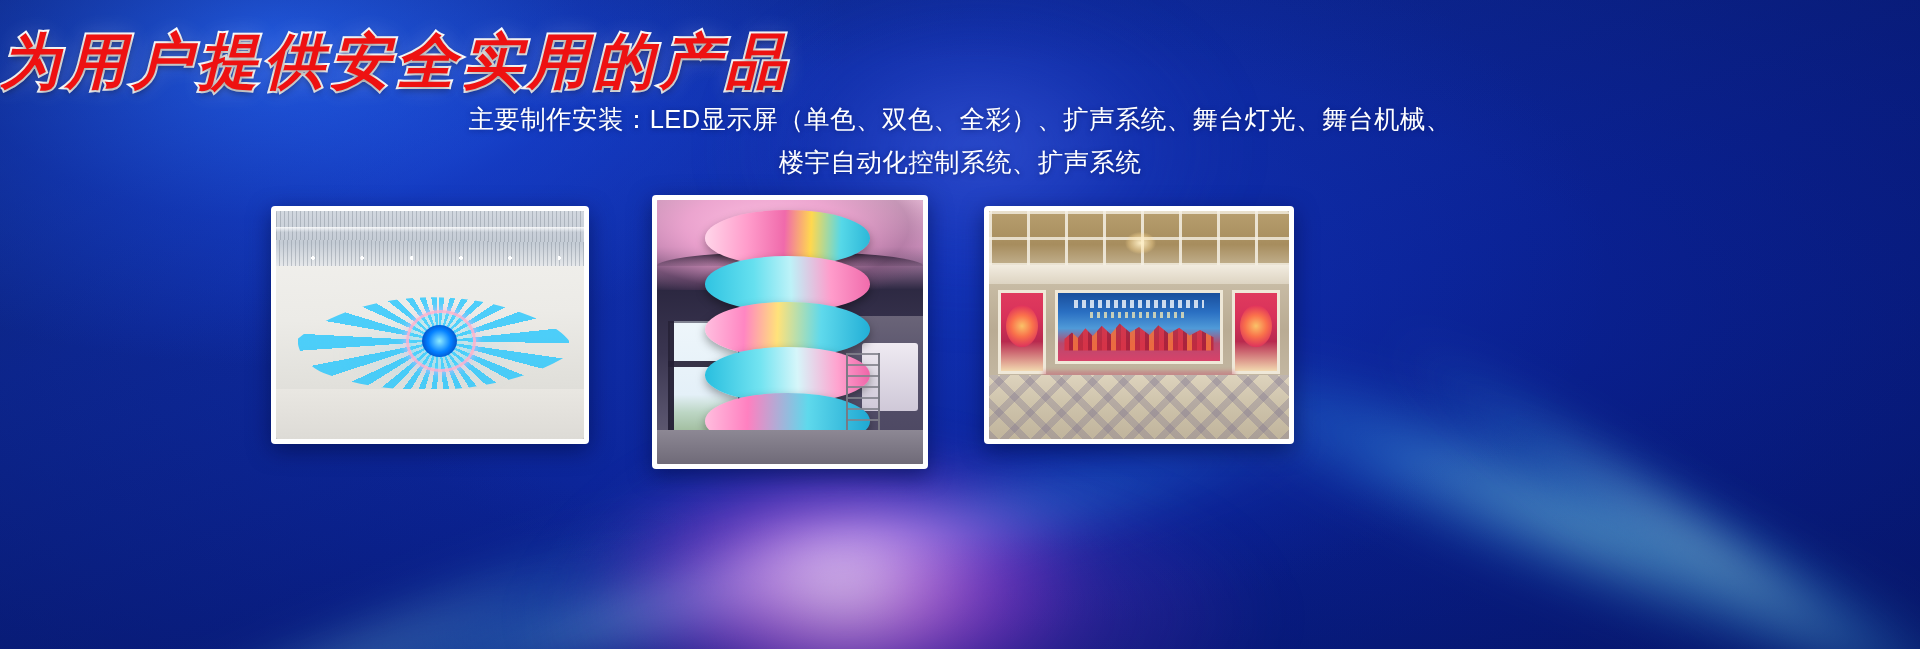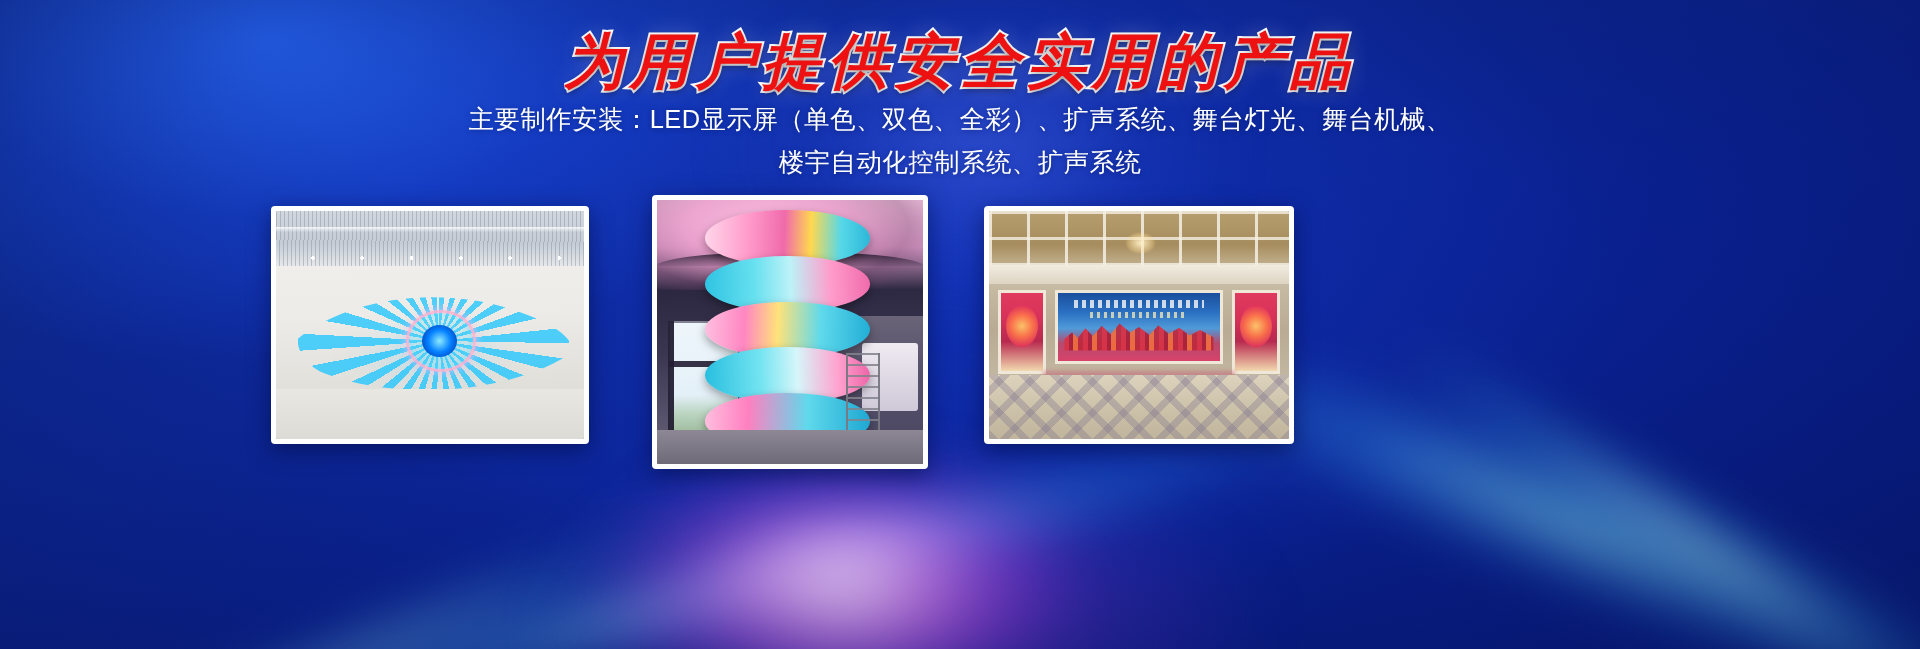--- a/index.html
+++ b/index.html
@@ -66,21 +66,21 @@
   }
   .vignette {
     background:radial-gradient(ellipse 78% 86% at 50% 46%, rgba(0,0,0,0) 42%, rgba(4,14,70,.46) 100%);
   }
 
   
   #content { position:absolute; inset:0; }
 
   .headline {
     position:absolute; top:22px; left:0; width:100%;
-    text-align:center;
+    text-align:left;
     font-family:"DejaVu Serif","Liberation Serif",serif;
     font-size:60px; font-weight:700; font-style:italic;
     letter-spacing:6px;
     color:#ee1111;
     -webkit-text-stroke:4px #ffffff;
     paint-order:stroke fill;
     text-shadow:0 3px 7px rgba(0,0,0,.42), 0 0 22px rgba(255,255,255,.28);
     white-space:nowrap;
   }
 

